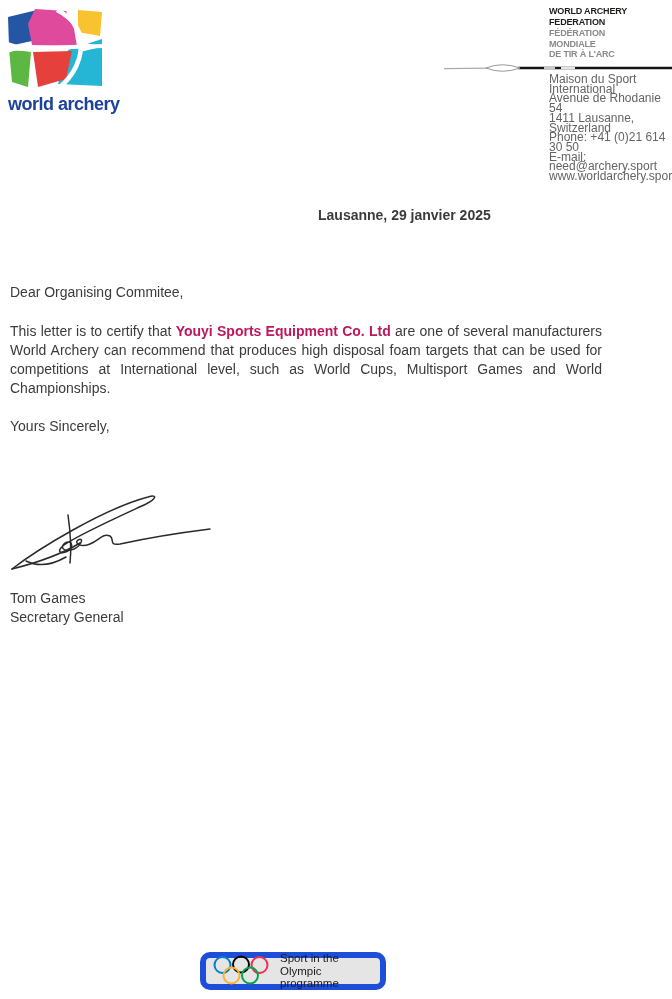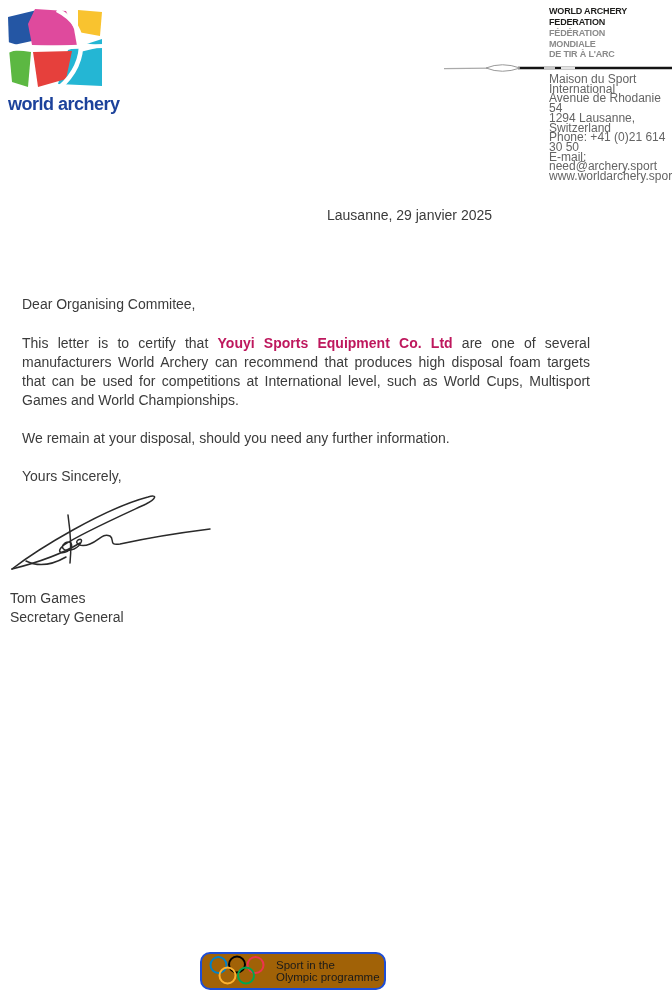--- a/index.html
+++ b/index.html
@@ -17,34 +17,34 @@
   .fed-block{position:absolute;left:549px;top:6px;width:120px;}
   .fed-en,.fed-fr{
     font-size:9.5px;font-weight:bold;line-height:10.5px;letter-spacing:-0.2px;
     transform:scaleX(0.95);transform-origin:left top;
   }
   .fed-en{color:#1d1d1b;}
   .fed-fr{color:#8a8a8a;margin-top:1px;}
   .address{position:absolute;left:549px;top:75px;width:122px;
     font-size:12px;line-height:9.7px;color:#646464;}
   
-  .date-line{position:absolute;left:327px;top:207px;font-size:14px;}
+  .date-line{position:absolute;left:318px;top:207px;font-size:14px;font-weight:bold;}
   .letter-body{position:absolute;left:10px;top:283px;width:592px;font-size:14px;line-height:19px;}
-  .letter-body p{margin:12px;}
+  .letter-body p{margin:0;}
   .para-certify{margin-top:20px !important;text-align:justify;}
   .para-certify strong{color:#be185d;}
   .para-disposal{margin-top:19px !important;}
   .para-closing{margin-top:19px !important;}
   .signature-svg{position:absolute;left:8px;top:487px;width:205px;height:88px;}
   .signer-block{position:absolute;left:10px;top:589px;font-size:14px;line-height:19px;}
   
   .olympic-badge{
     position:absolute;left:200px;top:952px;width:186px;height:38px;
-    border:2px solid #1d4ed8;border-radius:10px;box-sizing:border-box;
-    display:flex;align-items:center;background:#a16207;
+    border:6px solid #1d4ed8;border-radius:10px;box-sizing:border-box;
+    display:flex;align-items:center;background:#e5e5e5;
   }
   .rings-svg{width:58px;height:32px;margin-left:7px;flex:0 0 auto;}
   .badge-text{font-size:11.5px;line-height:12.5px;color:#1a1a1a;margin-left:9px;}
 </style>
 </head>
 <body>
 
 <div class="page">
 
   <svg class="logo-mark" viewBox="0 0 95 86" xmlns="http://www.w3.org/2000/svg">
@@ -77,32 +77,31 @@
     <div class="fed-fr">
       <div>FÉDÉRATION</div>
       <div>MONDIALE</div>
       <div>DE TIR À L'ARC</div>
     </div>
   </div>
 
   <div class="address">
     <div>Maison du Sport International</div>
     <div>Avenue de Rhodanie 54</div>
-    <div>1294 Lausanne, Switzerland</div>
+    <div>1411 Lausanne, Switzerland</div>
     <div>Phone: +41 (0)21 614 30 50</div>
     <div>E-mail: need@archery.sport</div>
     <div>www.worldarchery.sport</div>
   </div>
 
   <div class="date-line">Lausanne, 29 janvier 2025</div>
 
   <div class="letter-body">
     <p class="para-salutation">Dear Organising Commitee,</p>
     <p class="para-certify"><span>This letter is to certify that </span><strong>Youyi Sports Equipment Co. Ltd</strong><span> are one of several manufacturers World Archery can recommend that produces high disposal foam targets that can be used for competitions at International level, such as World Cups, Multisport Games and World Championships.</span></p>
-    <p class="para-disposal">We remain at your disposal, should you need any further information.</p>
     <p class="para-closing">Yours Sincerely,</p>
   </div>
 
   <svg class="signature-svg" viewBox="0 0 205 88" xmlns="http://www.w3.org/2000/svg">
     <g fill="none" stroke="#2a2a2a" stroke-width="1.5" stroke-linecap="round">
       <path d="M 4,82 C 30,62 95,22 140,10 C 150,7 148,12 138,17 C 110,30 70,48 56,58 C 48,64 52,68 60,64 C 66,60 64,52 57,56 C 51,60 56,66 66,62 C 74,58 76,50 70,53 C 66,56 72,61 82,57 C 92,53 94,46 102,49 C 107,52 100,59 112,57 C 135,52 170,46 202,42"></path>
       <path d="M 60,28 C 62,42 64,58 62,76"></path>
       <path d="M 4,82 C 28,76 52,68 72,56"></path>
       <path d="M 18,74 C 30,80 44,78 58,70"></path>
     </g>

